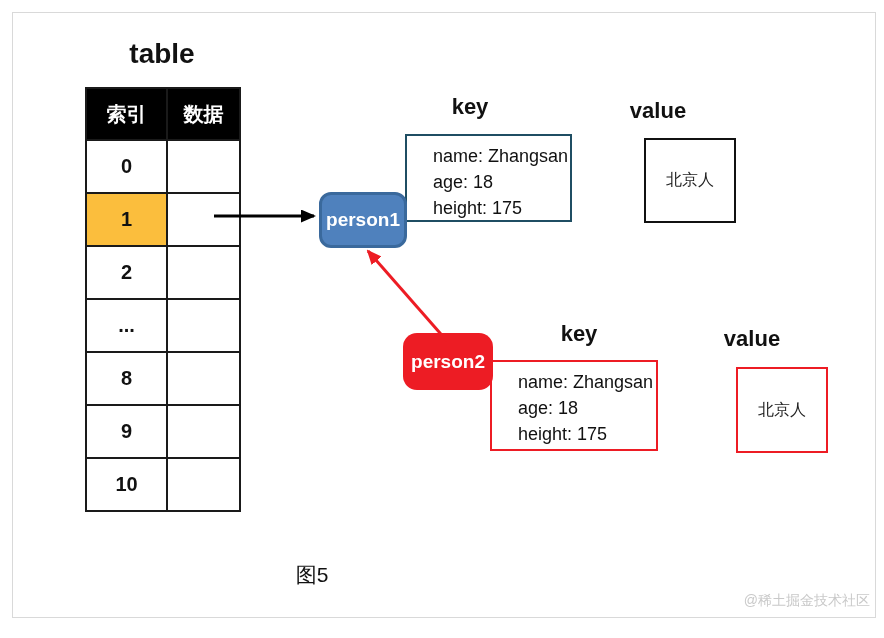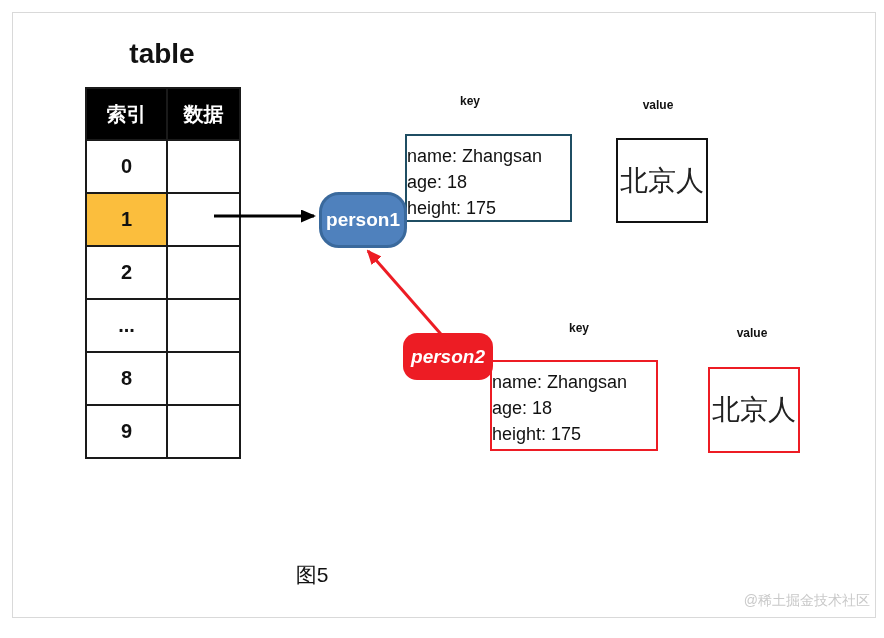--- a/index.html
+++ b/index.html
@@ -13,32 +13,32 @@
   .hash-table td,.hash-table th{border:2px solid #1a1a1a;padding:0;text-align:center;}
   .hash-table th{background:#000;color:#fff;font-size:20px;font-weight:bold;height:50px;}
   .hash-table td{height:51px;font-size:20px;font-weight:600;color:#111;background:#fff;}
   .col-idx{width:81px;}
   .col-data{width:73px;}
   .hl{background:#FBBE3D !important;}
   
   .node{position:absolute;display:flex;align-items:center;justify-content:center;
         color:#fff;font-size:19px;font-weight:bold;z-index:3;box-sizing:border-box;}
   .node-p1{left:319px;top:192px;width:88px;height:56px;background:#4F81BD;
-           border:3px solid #3A699C;border-radius:20px;text-align:center;}
-  .node-p2{left:403px;top:333px;width:90px;height:47px;background:#ED1C24;
-           border-radius:14px;font-style:italic;}
+           border:3px solid #3A699C;border-radius:12px;text-align:center;}
+  .node-p2{left:403px;top:333px;width:90px;height:57px;background:#ED1C24;
+           border-radius:14px;}
   
-  .kv-label{position:absolute;font-size:12px;font-weight:bold;color:#111;text-align:center;}
-  .key-box{position:absolute;box-sizing:border-box;background:#fff;padding:7px 0 0 0;
+  .kv-label{position:absolute;font-size:22px;font-weight:bold;color:#111;text-align:center;}
+  .key-box{position:absolute;box-sizing:border-box;background:#fff;padding:7px 0 0 26px;
            font-size:18px;line-height:26px;color:#111;z-index:2;}
   .key1{left:405px;top:134px;width:167px;height:88px;border:2px solid #1F4E63;}
   .key2{left:490px;top:360px;width:168px;height:91px;border:2px solid #ED1C24;}
   .value-box{position:absolute;box-sizing:border-box;background:#fff;display:flex;
-             align-items:center;justify-content:center;font-size:28px;color:#222;
-             font-weight:400;z-index:2;}
+             align-items:center;justify-content:center;font-size:16px;color:#222;
+             font-weight:400;z-index:2;margin-left:28px;}
   .value1{left:616px;top:138px;width:92px;height:85px;border:2px solid #111;}
   .value2{left:708px;top:367px;width:92px;height:86px;border:2px solid #ED1C24;}
   .lab-key1{left:405px;top:94px;width:130px;}
   .lab-value1{left:612px;top:98px;width:92px;}
   .lab-key2{left:514px;top:321px;width:130px;}
   .lab-value2{left:706px;top:326px;width:92px;}
   .caption{position:absolute;left:212px;top:561px;width:200px;text-align:center;
            font-size:21px;font-weight:normal;color:#111;}
   .watermark{position:absolute;right:14px;top:592px;font-size:14px;color:#c9c9c9;}
   .arrows{position:absolute;left:0;top:0;width:884px;height:638px;pointer-events:none;z-index:4;}
@@ -79,20 +79,24 @@
       <td></td>
     </tr>
     <tr>
       <td>8</td>
       <td></td>
     </tr>
     <tr>
       <td>9</td>
       <td></td>
     </tr>
+    <tr>
+      <td>10</td>
+      <td></td>
+    </tr>
   </tbody>
     </table>
 
   <div class="node node-p1">person1</div>
   <div class="node node-p2">person2</div>
 
   <div class="kv-label lab-key1">key</div>
   <div class="kv-label lab-value1">value</div>
   <div class="key-box key1">
     <div>name: Zhangsan</div>

